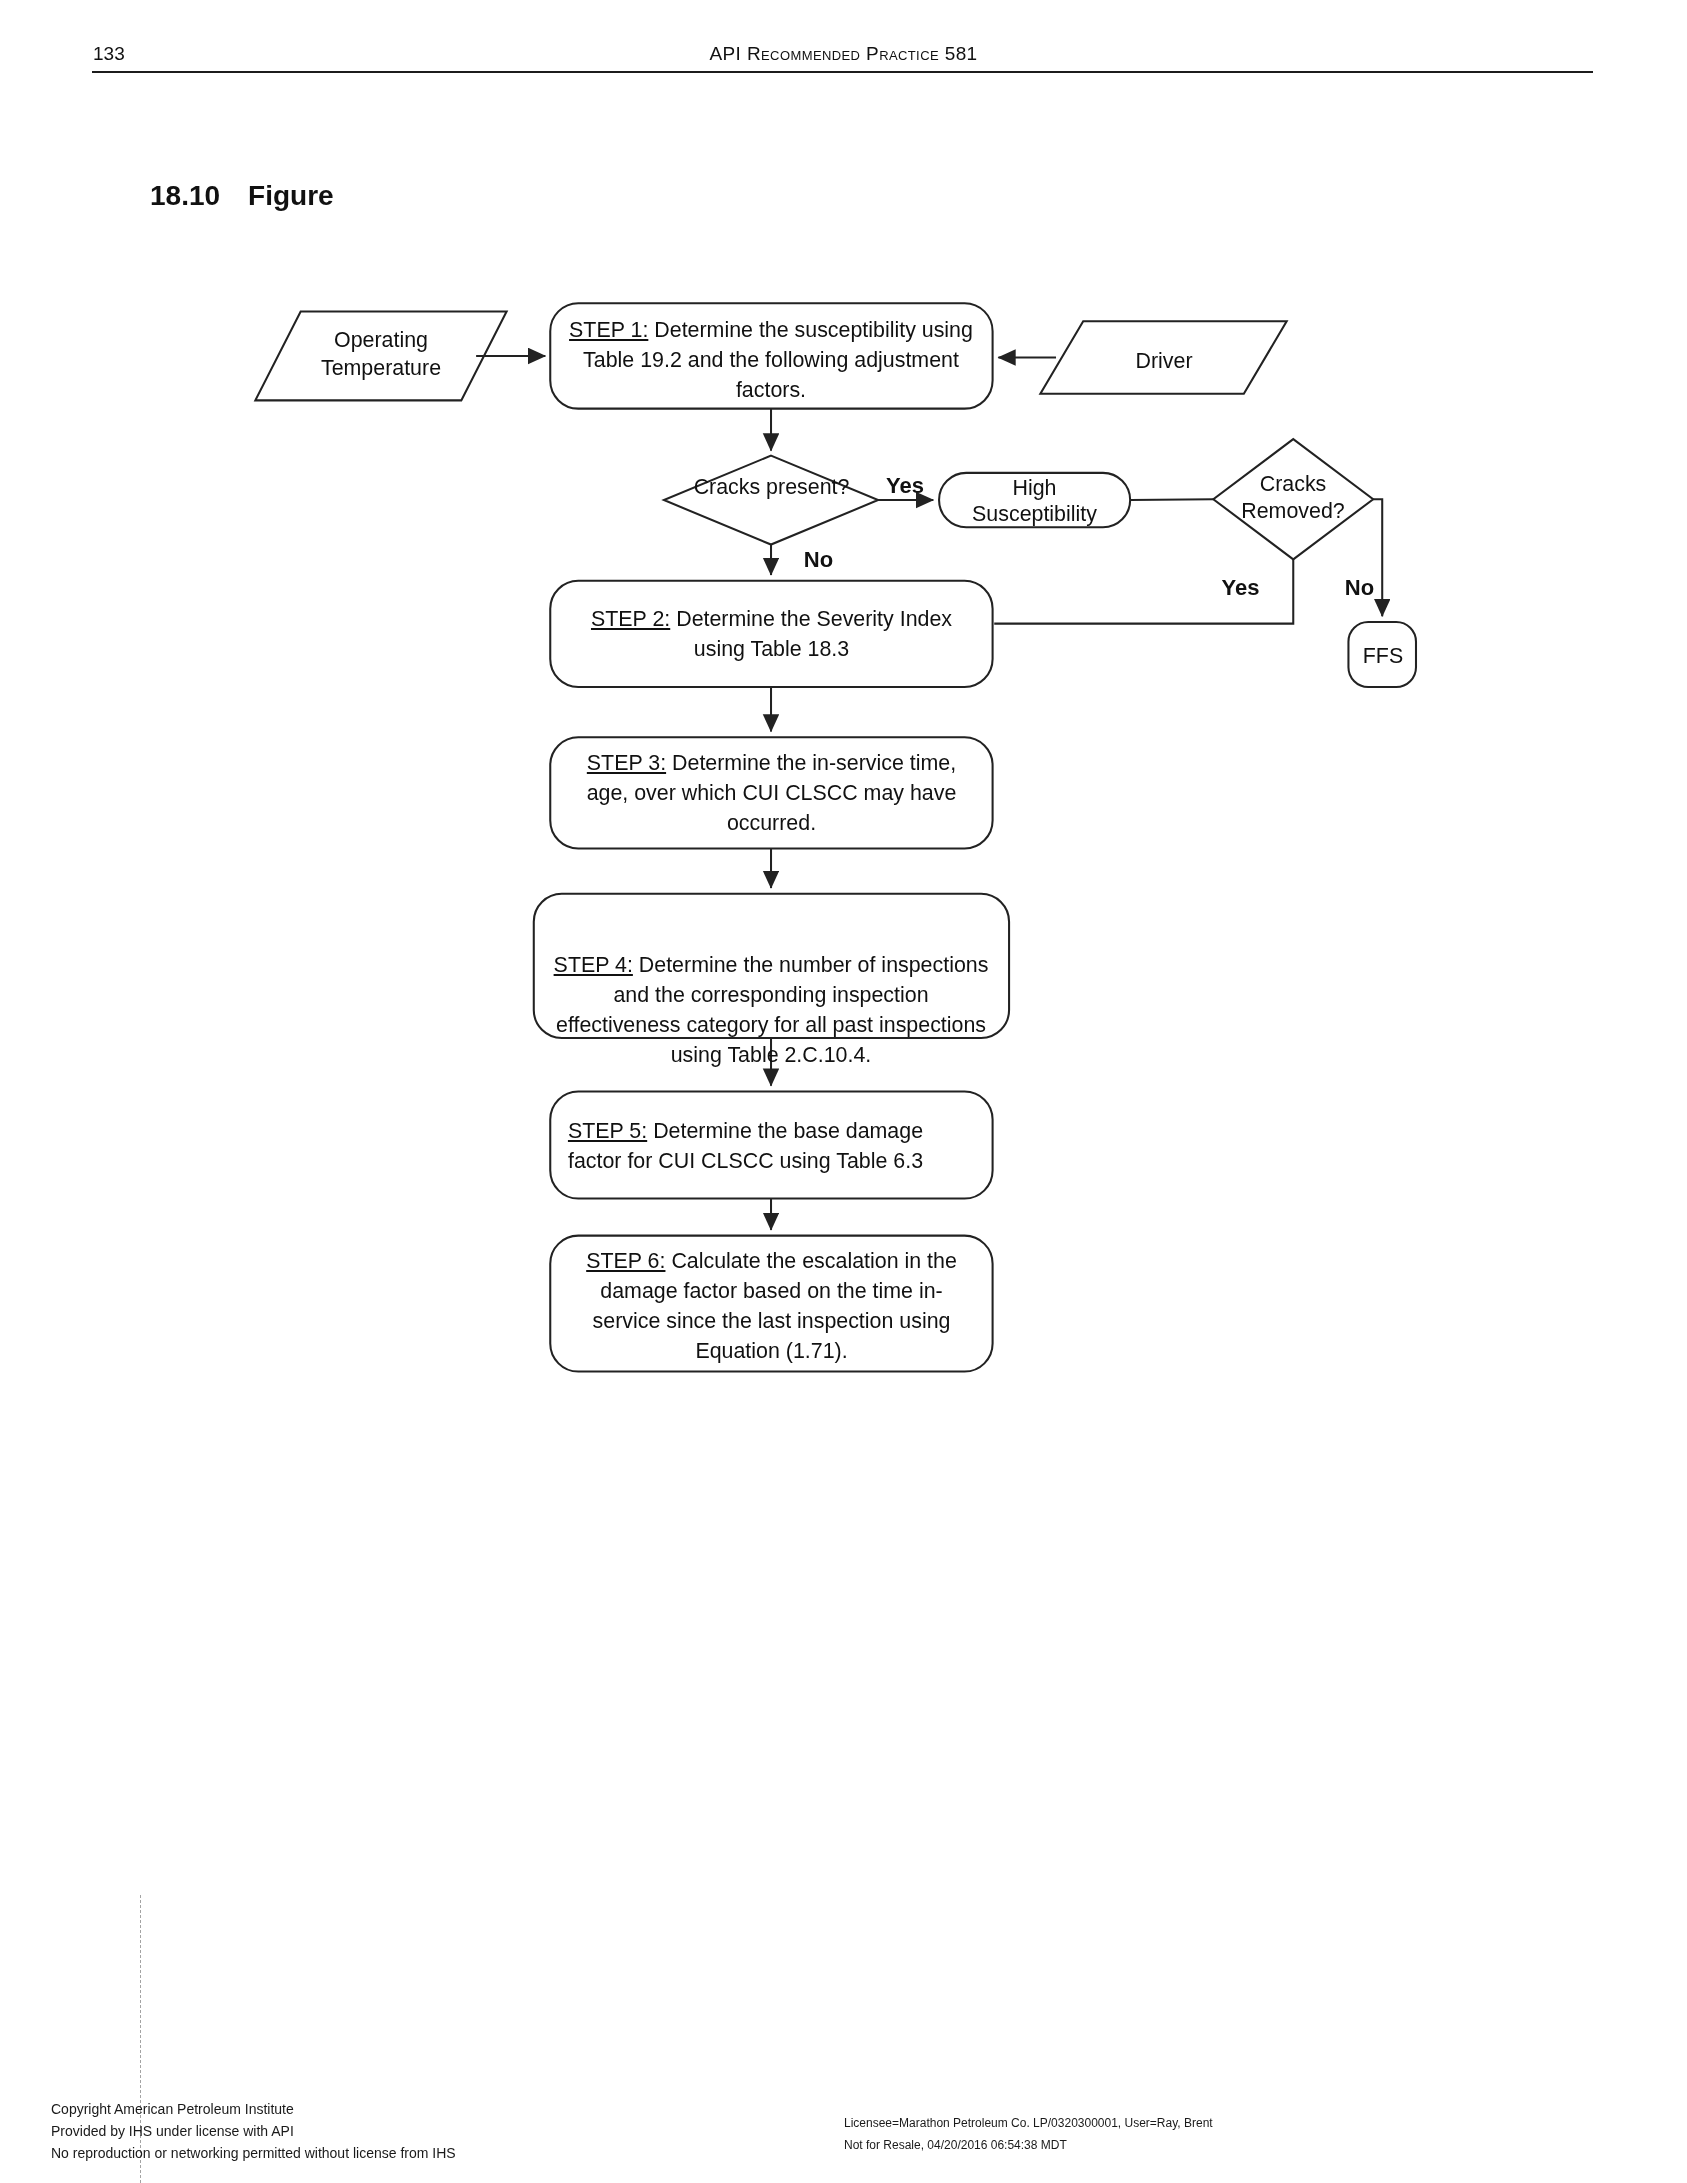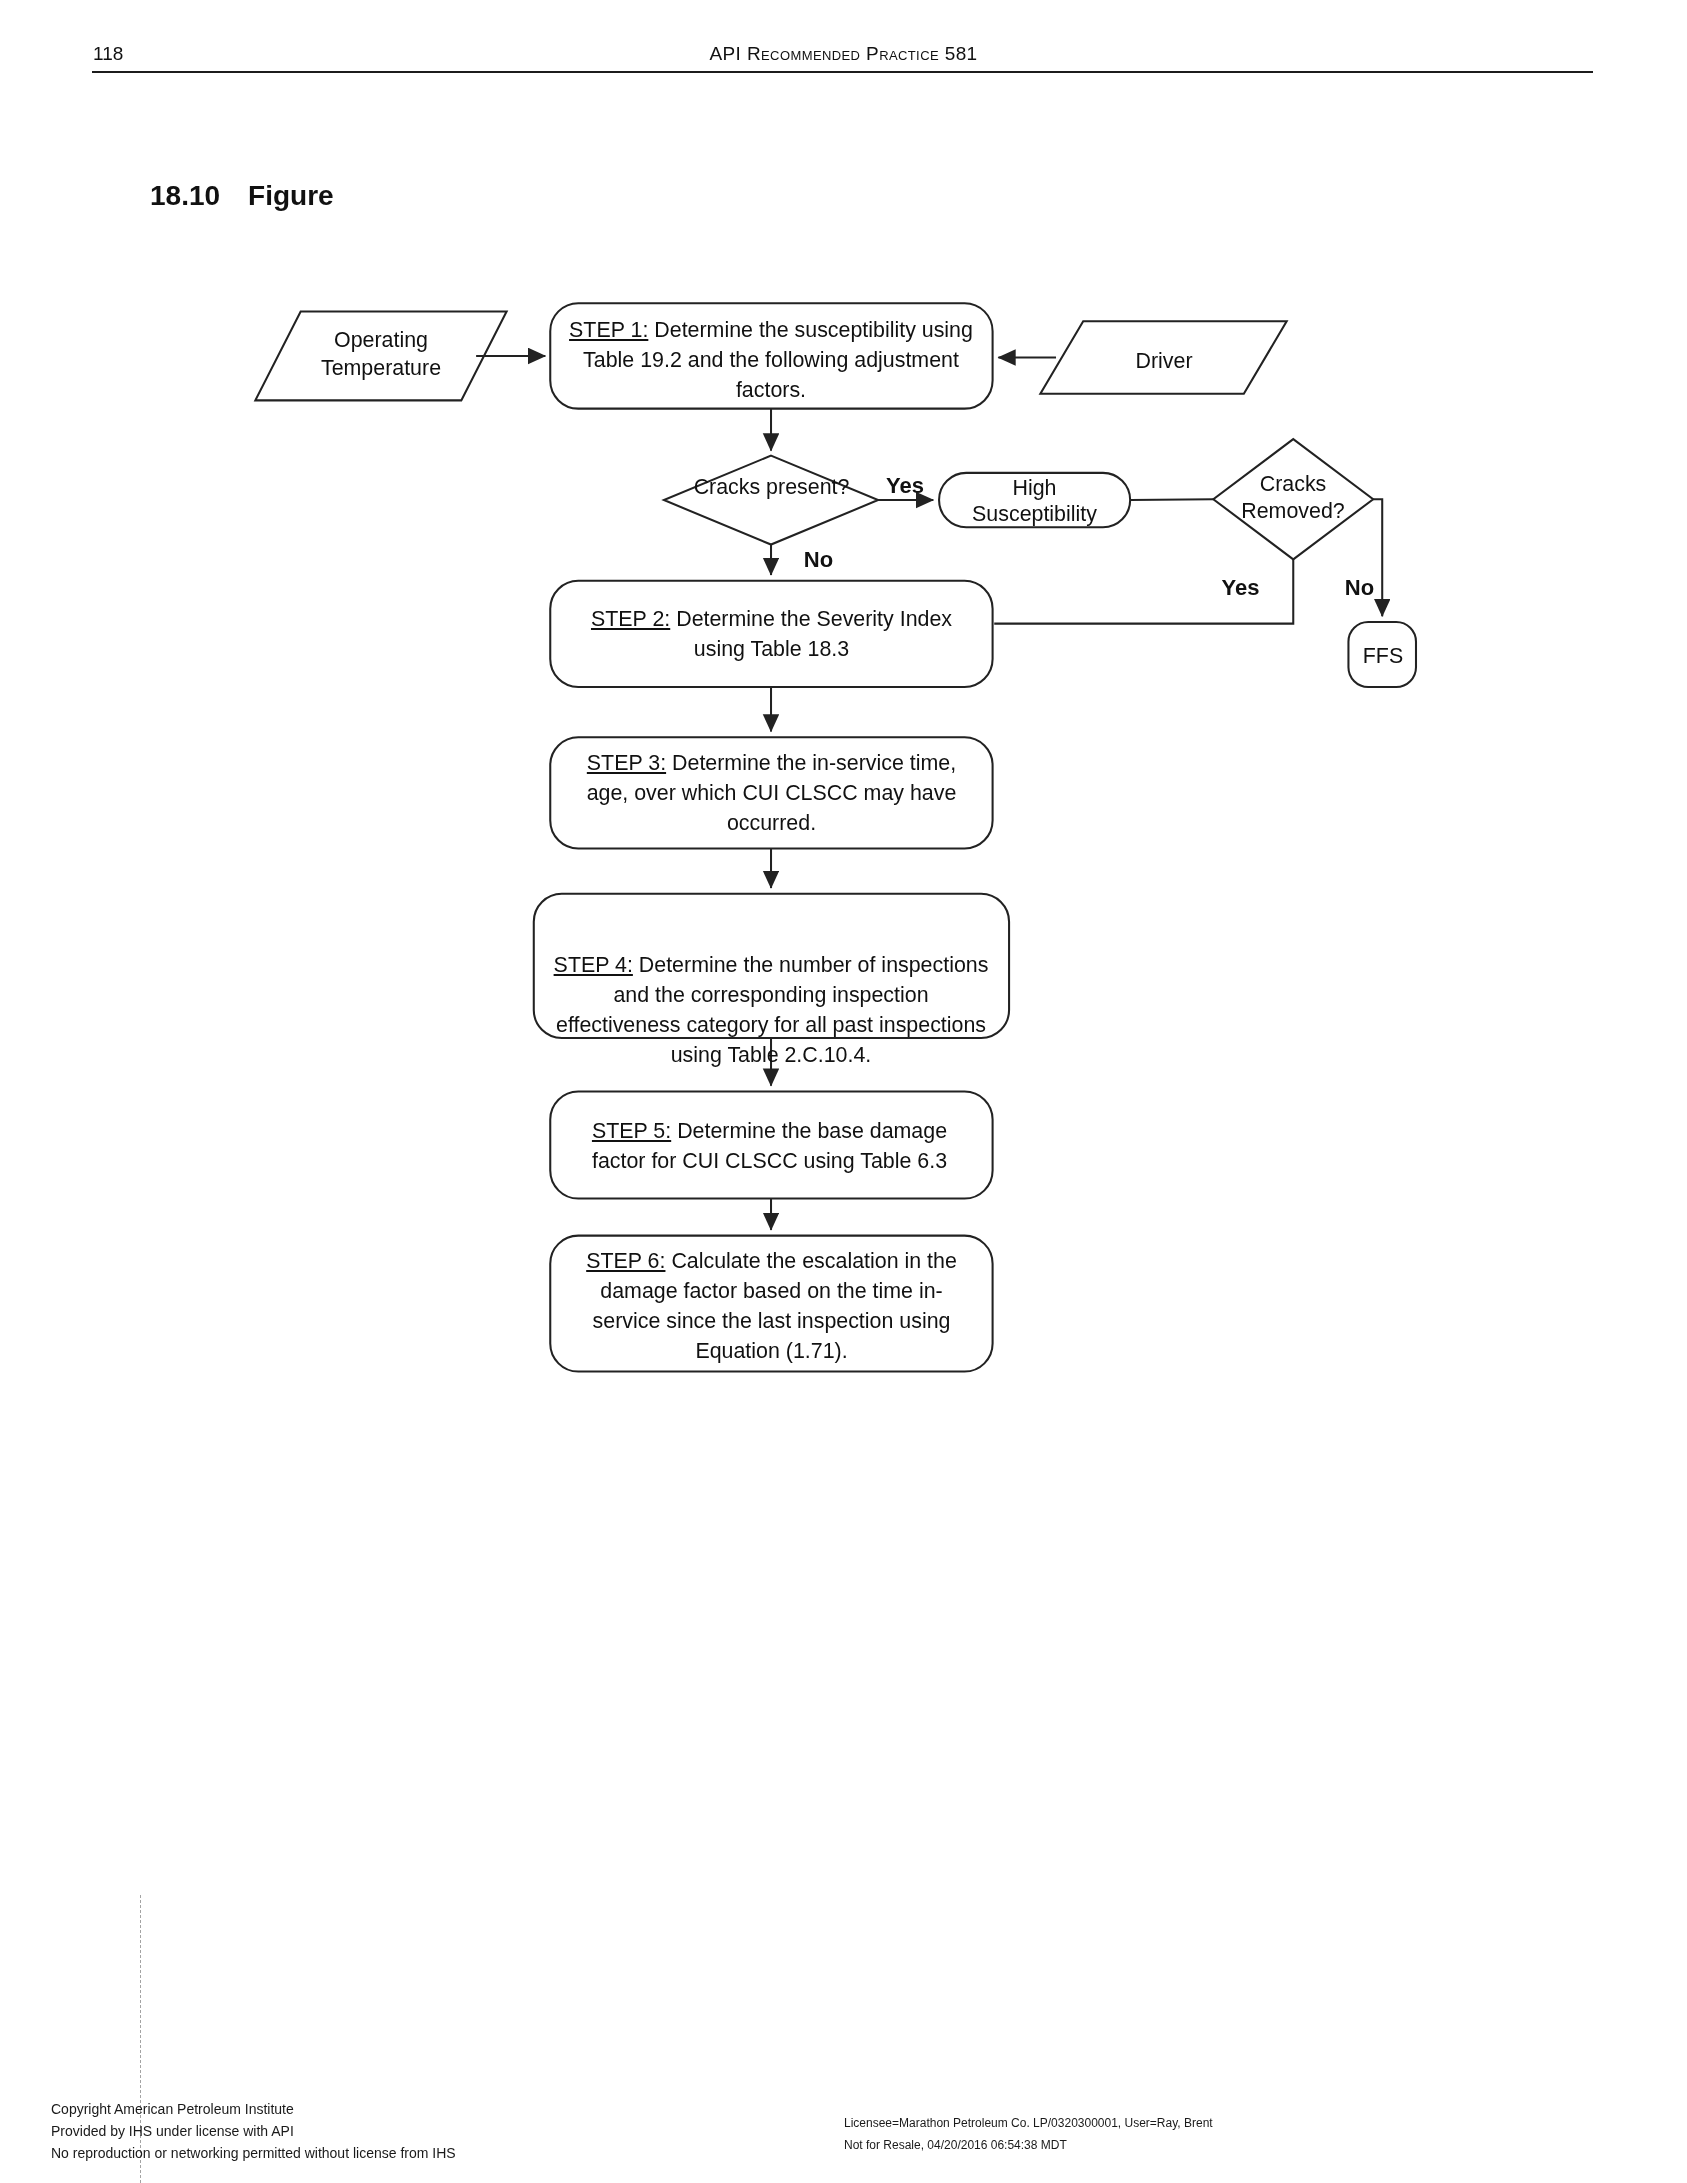--- a/index.html
+++ b/index.html
@@ -31,37 +31,37 @@
   #lbl-yes1{left:877px;top:473px;width:56px;}
   #lbl-hs{left:952px;top:475px;width:165px;}
   #lbl-d2{left:1219px;top:471px;width:148px;}
   #lbl-no1{left:789px;top:547px;width:59px;}
   #lbl-yes2{left:1205px;top:575px;width:71px;}
   #lbl-no2{left:1325px;top:575px;width:69px;}
   #lbl-ffs{left:1349px;top:641px;width:68px;}
   #lbl-step2{left:567px;top:604px;width:409px;}
   #lbl-step3{left:567px;top:748px;width:409px;}
   #lbl-step4{left:550px;top:906px;width:442px;margin-top:44px;}
-  #lbl-step5{left:565px;top:1116px;width:409px;}
+  #lbl-step5{left:541px;top:1116px;width:409px;}
   #lbl-step6{left:567px;top:1246px;width:409px;}
   
   #figure-caption{position:absolute;left:0;top:1627px;width:1687px;text-align:center;
     font-size:25px;font-weight:bold;color:#111;}
   
   #binding-dashed-line{position:absolute;left:140px;top:1895px;height:288px;width:0;
     border-left:1.6px dashed #a3a3a3;}
   #footer-left{position:absolute;left:27px;top:2098px;font-size:14px;line-height:22px;color:#1a1a1a;margin-left:24px;}
   #footer-right{position:absolute;left:844px;top:2112px;font-size:12px;line-height:22px;color:#1a1a1a;}
 </style>
 </head>
 <body>
 
 <div id="page">
 
-  <div id="page-number">118</div>
+  <div id="page-number">133</div>
   <div id="header-title">API Recommended Practice 581</div>
   <div id="header-rule"></div>
 
   <div id="section-heading">
     <span class="num">18.10</span><span>Figure</span>
   </div>
 
   <svg id="flow-svg" viewBox="0 0 2048 2650" xmlns="http://www.w3.org/2000/svg">
     <defs>
       <marker id="arrow" markerUnits="userSpaceOnUse" markerWidth="24" markerHeight="22" refX="21" refY="10" orient="auto">

